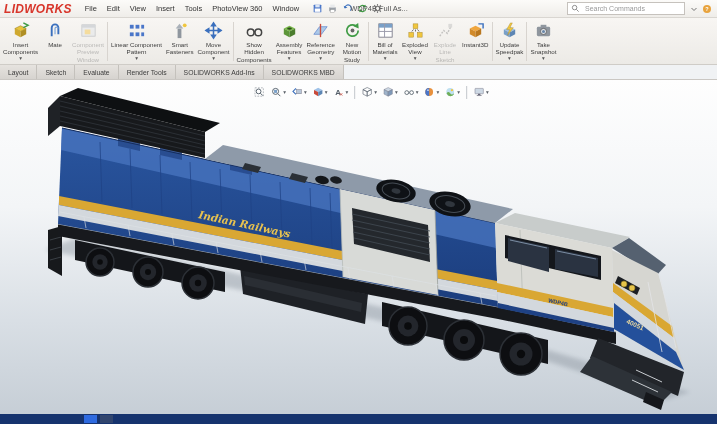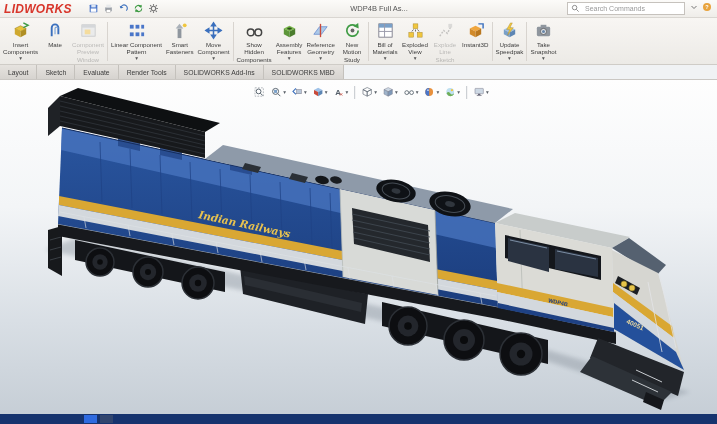--- a/index.html
+++ b/index.html
@@ -12,21 +12,21 @@
   .menubar { height:18px; display:flex; align-items:center; position:relative;
              background:linear-gradient(#fcfbf9,#efede9); border-bottom:1px solid #d9d6d1;
              padding:0 3px; font-size:7.5px; }
   .logo { color:var(--accent-red); font-weight:700; font-style:italic; font-size:12px;
           letter-spacing:.3px; margin:0 8px 0 1px; white-space:nowrap; }
   .menus { display:flex; align-items:center; }
   .menu-item { padding:2px 5px; color:#333; white-space:nowrap; }
   .quick-icons { display:flex; gap:4px; margin-left:8px; align-items:center; }
   .qbtn { display:flex; }
   .window-title { position:absolute; left:379px; transform:translateX(-50%); color:#555; white-space:nowrap; }
-  .search-wrap { margin-left:auto; display:flex; align-items:flex-start; gap:4px; padding-right:2px; }
+  .search-wrap { margin-left:auto; display:flex; align-items:center; gap:4px; padding-right:2px; }
   .search-box { display:flex; align-items:center; gap:3px; width:118px; height:13px;
                 border:1px solid #c6c2bd; background:#fff; padding:0 3px; }
   .search-box input { flex:1; border:0; outline:0; font-size:7px; color:#444; background:transparent; min-width:0; }
   ::placeholder { color:#999; }
   .right-icons { display:flex; gap:3px; align-items:center; }
 
   
   .ribbon { height:47px; display:flex; align-items:stretch; padding:1px 1px 0;
             background:linear-gradient(#f8f6f3,#eceae6); border-bottom:1px solid #cfccc7; }
   .ribbon-item { display:flex; flex-direction:column; align-items:center; padding:2px 2px 0;
@@ -61,20 +61,29 @@
   .tbicon { width:13px; height:8px; background:#31456e; }
   .tbicon.bright { background:#2e6ae0; }
 </style>
 </head>
 <body>
 
 <div class="app">
 
   <div class="menubar">
     <span class="logo">LIDWORKS</span>
+    <nav class="menus" id="menus">
+        <span class="menu-item">File</span>
+        <span class="menu-item">Edit</span>
+        <span class="menu-item">View</span>
+        <span class="menu-item">Insert</span>
+        <span class="menu-item">Tools</span>
+        <span class="menu-item">PhotoView 360</span>
+        <span class="menu-item">Window</span>
+      </nav>
     <div class="quick-icons" id="quickIcons">
         <span class="qbtn">
           <span class="icon">
             <svg viewBox="0 0 20 20" width="11" height="11">
               <rect x="3" y="3" width="14" height="14" rx="1" fill="#4a76c9"></rect>
               <rect x="6" y="3" width="8" height="5" fill="#dce6f5"></rect>
               <rect x="5" y="10" width="10" height="6" fill="#fff"></rect>
             </svg>
           </span>
         </span>

